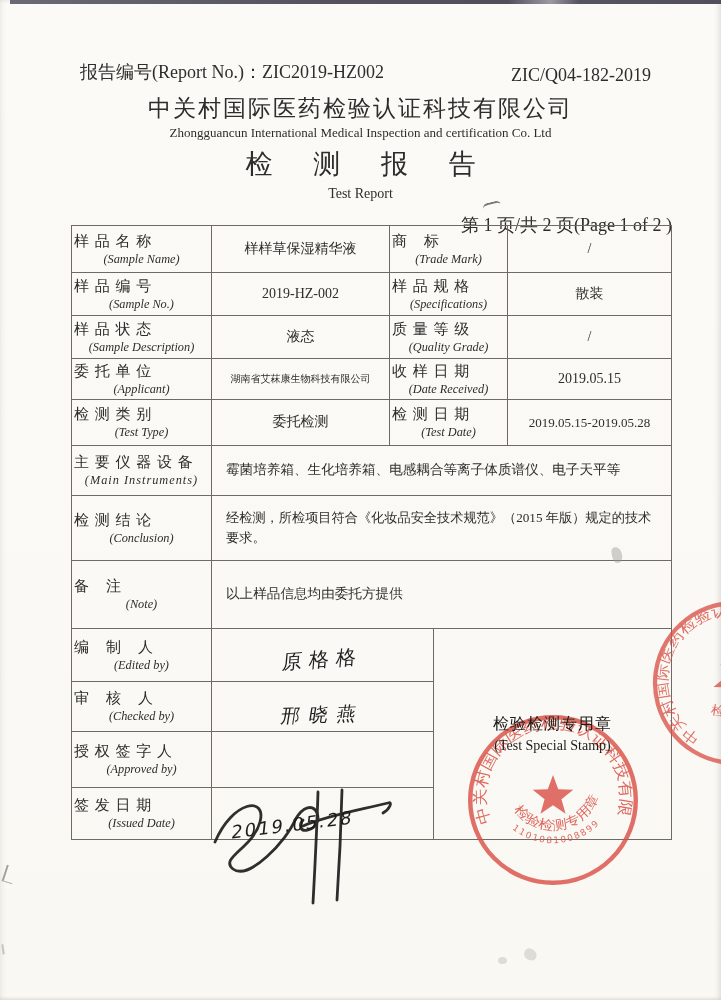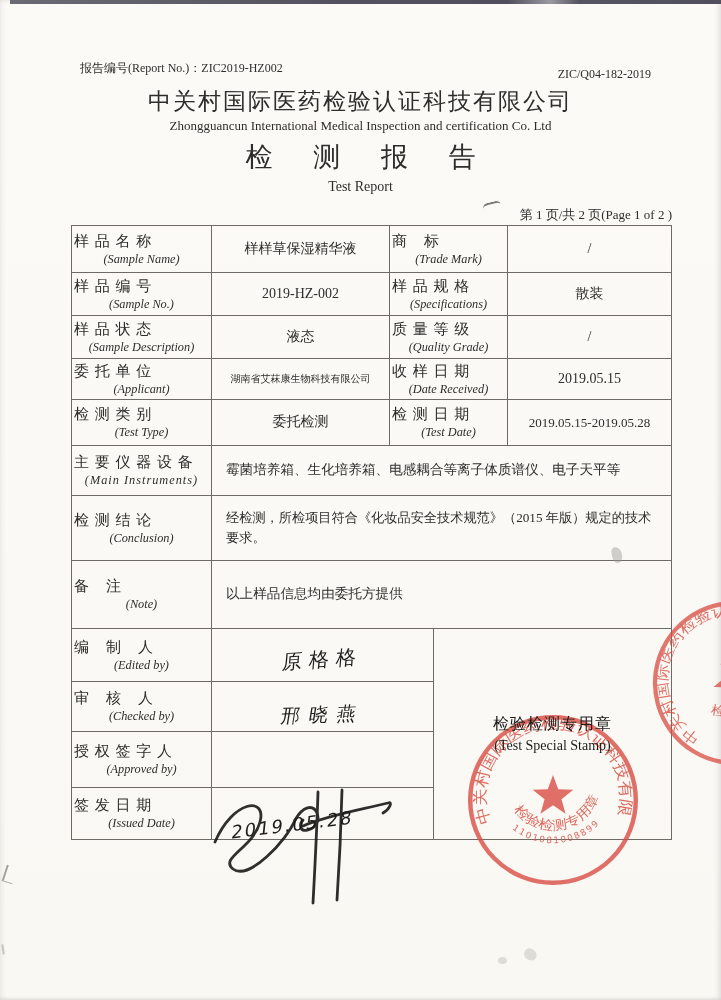--- a/index.html
+++ b/index.html
@@ -10,28 +10,28 @@
     background:linear-gradient(180deg,#fbfaf6 0%,#faf9f5 60%,#f9f8f3 100%);
     font-family:"Liberation Serif","DejaVu Serif",serif;
     color:#2f2d2b;
     box-shadow:inset -3px 0 4px rgba(60,60,70,.10), inset 3px 0 4px rgba(60,60,70,.06), inset 0 -2px 3px rgba(60,60,70,.05);
   }
   
   .scan-bar{position:absolute;top:0;left:10px;right:0;height:4px;
     background:linear-gradient(90deg,#6a6a74 0%,#53525e 45%,#514f5c 70%,#9a99a1 76%,#555461 80%,#514f5c 100%);}
   
   .header{padding-top:60px;}
-  .report-row{display:flex;justify-content:space-between;align-items:flex-end;
-    padding:0 70px 0 80px;font-size:12px;}
+  .report-row{display:flex;justify-content:space-between;align-items:flex-start;
+    padding:0 70px 0 80px;font-size:18px;}
   .report-row .code{position:relative;top:5px;}
   .company-zh{margin-top:9px;text-align:center;font-size:23px;letter-spacing:2px;}
   .company-en{margin-top:1px;text-align:center;font-size:13px;}
   .title-zh{margin-top:5px;text-align:center;font-size:27px;letter-spacing:17px;text-indent:17px;}
   .title-en{margin-top:4px;text-align:center;font-size:14px;}
-  .page-indicator{margin-top:11px;text-align:right;padding-right:49px;font-size:13px;}
+  .page-indicator{margin-top:11px;text-align:right;padding-right:49px;font-size:18px;}
   
   .tables{position:absolute;left:71px;top:225px;width:602px;}
   table{border-collapse:collapse;table-layout:fixed;width:600px;}
   td{border:1px solid #6e6a66;vertical-align:middle;padding:1px 2px;overflow:hidden;}
   .t2{margin-top:-1px;}
   .lz{font-size:15px;line-height:1.4;letter-spacing:1px;}
   .le{font-size:12.3px;line-height:1.25;text-align:center;font-style:italic;}
   .val{font-size:14px;text-align:center;line-height:1.35;}
   .val-left{font-size:13.6px;text-align:left;padding:0 12px;line-height:1.5;}
   .small-label .lz{font-size:13.5px;letter-spacing:0;}

